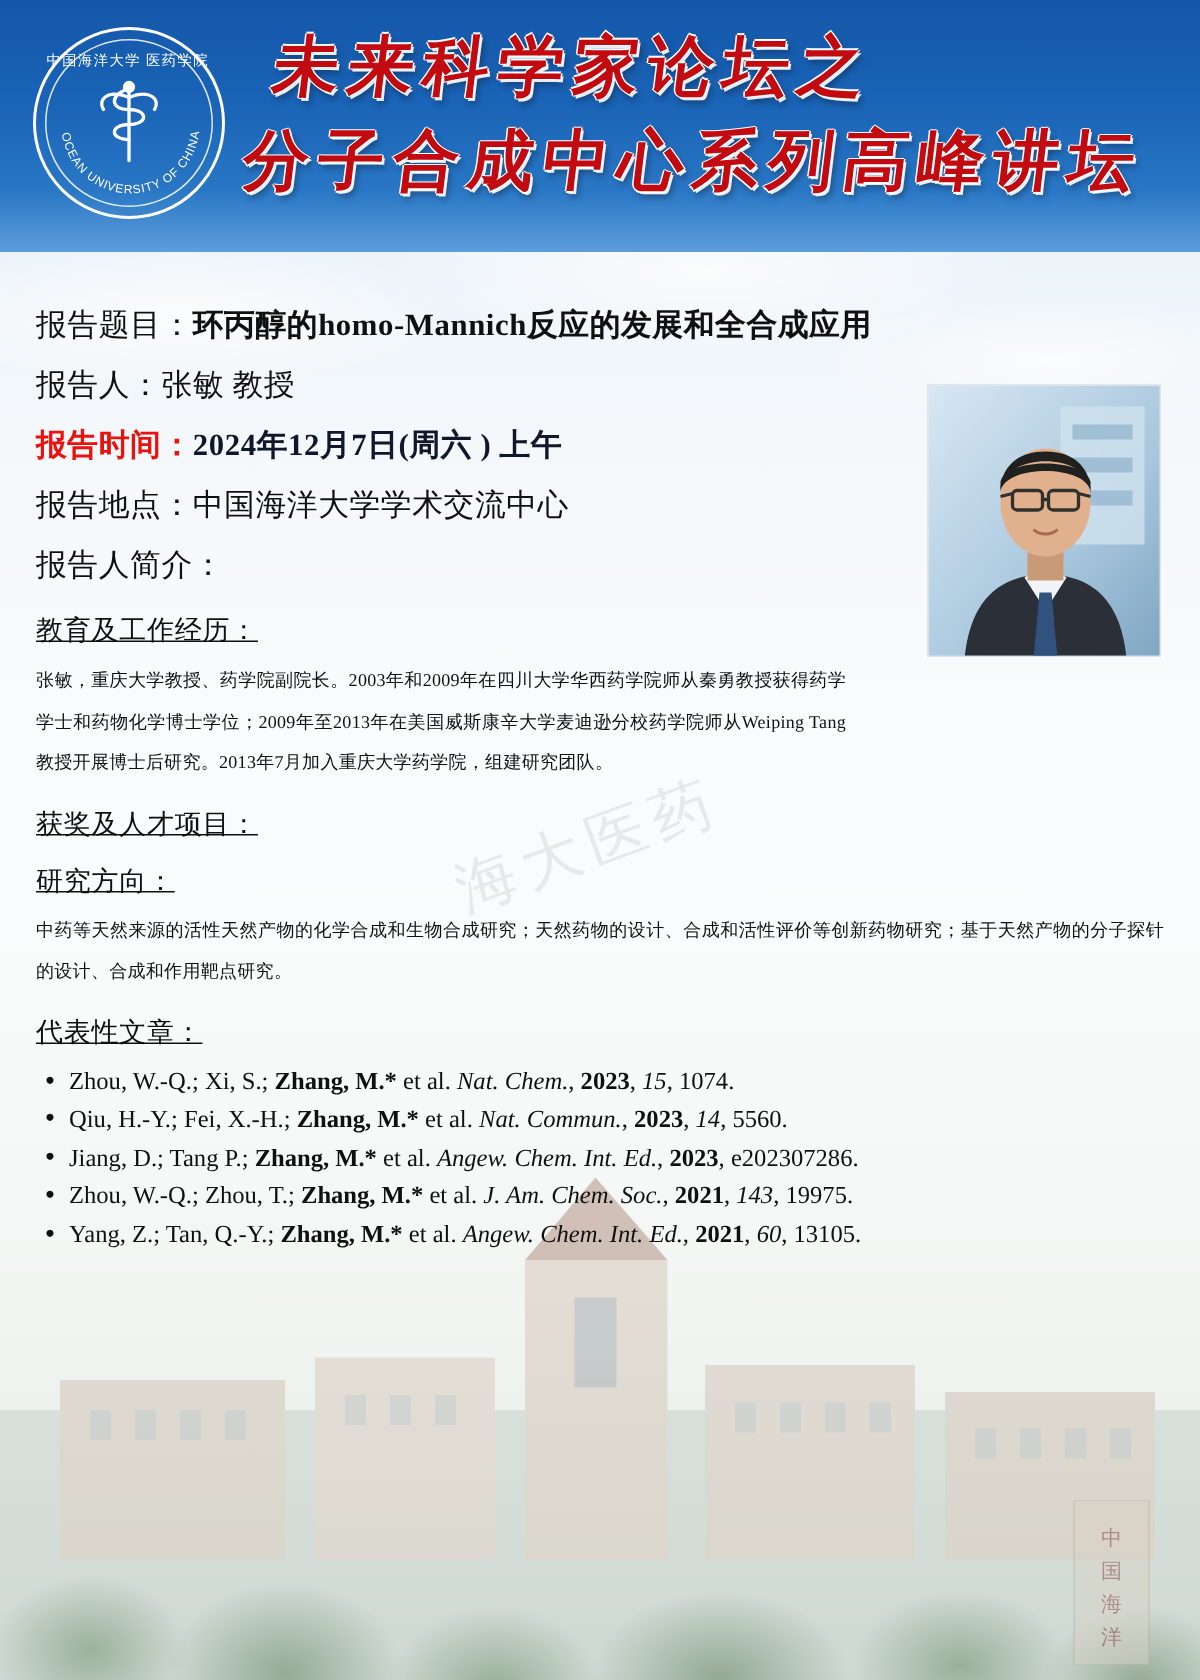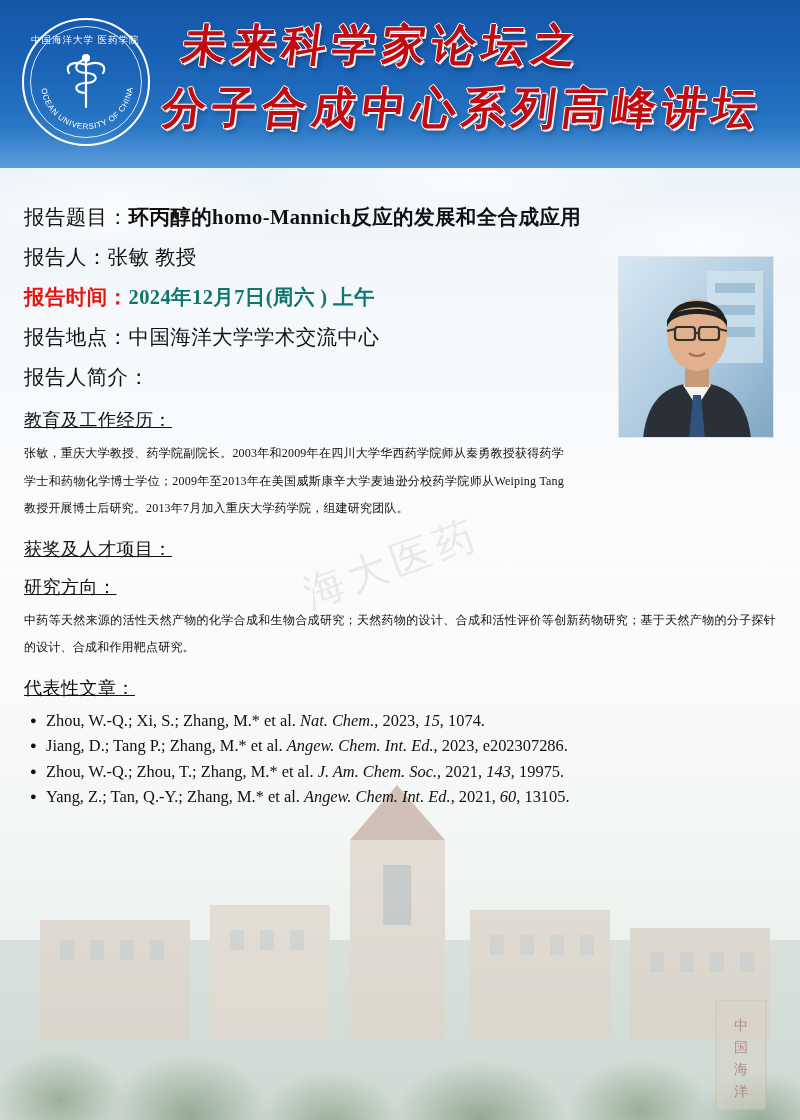--- a/index.html
+++ b/index.html
@@ -101,21 +101,21 @@
   
   .content {
     position: absolute;
     left: 0; top: 168px; width: 800px; height: 952px;
     padding: 32px 24px 6px 24px;
     color: #101010;
   }
   .row { font-size: 20.5px; line-height: 34px; margin-bottom: 6px; letter-spacing: 0.4px; }
   .row .lbl { }
   .row.highlight { color: #e8130f; font-weight: bold; }
-  .row.highlight .val { color: #0f766e; }
+  .row.highlight .val { color: #0f172a; }
 
   .portrait {
     position: absolute;
     right: 26px; top: 88px;
     width: 156px; height: 182px;
     border: 1px solid #dfe5ea;
     overflow: hidden;
     background: linear-gradient(160deg, #cfe0ef 0%, #b9d2e6 45%, #9dbcd6 100%);
   }
   .portrait svg { display:block; }
@@ -142,21 +142,21 @@
     line-height: 25.5px;
     padding-left: 22px;
     position: relative;
     white-space: nowrap;
   }
   .ref::before {
     content: "\25CF";
     position: absolute; left: 6px; top: 0;
     font-size: 11px;
   }
-  .ref b { font-weight: normal; }
+  .ref b { font-weight: bold; }
   .ref i { font-style: italic; }
 
   
   .watermark {
     position: absolute;
     left: 300px; top: 368px;
     font-size: 40px; color: rgba(150,150,150,0.18);
     transform: rotate(-20deg);
     letter-spacing: 6px;
     pointer-events: none;
@@ -297,20 +297,23 @@
 
   <div class="sec-title">研究方向：</div>
   <div class="para">中药等天然来源的活性天然产物的化学合成和生物合成研究；天然药物的设计、合成和活性评价等创新药物研究；基于天然产物的分子探针的设计、合成和作用靶点研究。</div>
 
   <div class="sec-title">代表性文章：</div>
   <div class="refs">
     <div class="ref">
       <span>Zhou, W.-Q.; Xi, S.; </span><b>Zhang, M.*</b><span> et al. </span><i>Nat. Chem.</i><span>, </span><b>2023</b><span>, </span><i>15</i><span>, </span><span>1074.</span>
     </div>
     <div class="ref">
+      <span>Qiu, H.-Y.; Fei, X.-H.; </span><b>Zhang, M.*</b><span> et al. </span><i>Nat. Commun.</i><span>, </span><b>2023</b><span>, </span><i>14</i><span>, </span><span>5560.</span>
+    </div>
+    <div class="ref">
       <span>Jiang, D.; Tang P.; </span><b>Zhang, M.*</b><span> et al. </span><i>Angew. Chem. Int. Ed.</i><span>, </span><b>2023</b><span>, </span><i></i><span></span><span>e202307286.</span>
     </div>
     <div class="ref">
       <span>Zhou, W.-Q.; Zhou, T.; </span><b>Zhang, M.*</b><span> et al. </span><i>J. Am. Chem. Soc.</i><span>, </span><b>2021</b><span>, </span><i>143</i><span>, </span><span>19975.</span>
     </div>
     <div class="ref">
       <span>Yang, Z.; Tan, Q.-Y.; </span><b>Zhang, M.*</b><span> et al. </span><i>Angew. Chem. Int. Ed.</i><span>, </span><b>2021</b><span>, </span><i>60</i><span>, </span><span>13105.</span>
     </div>
   </div>
 

